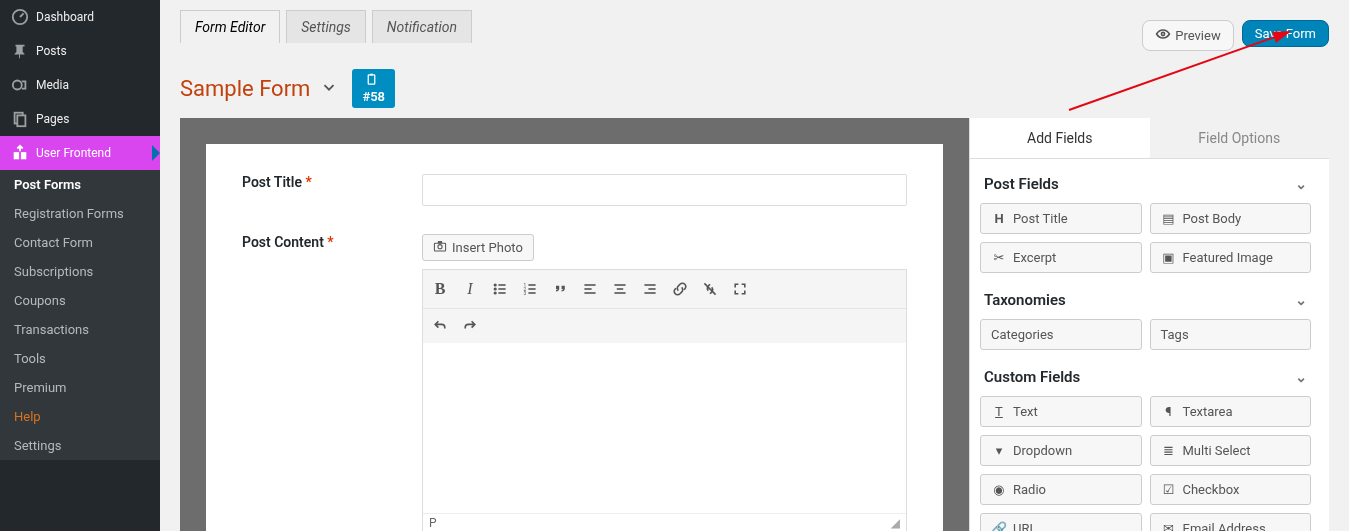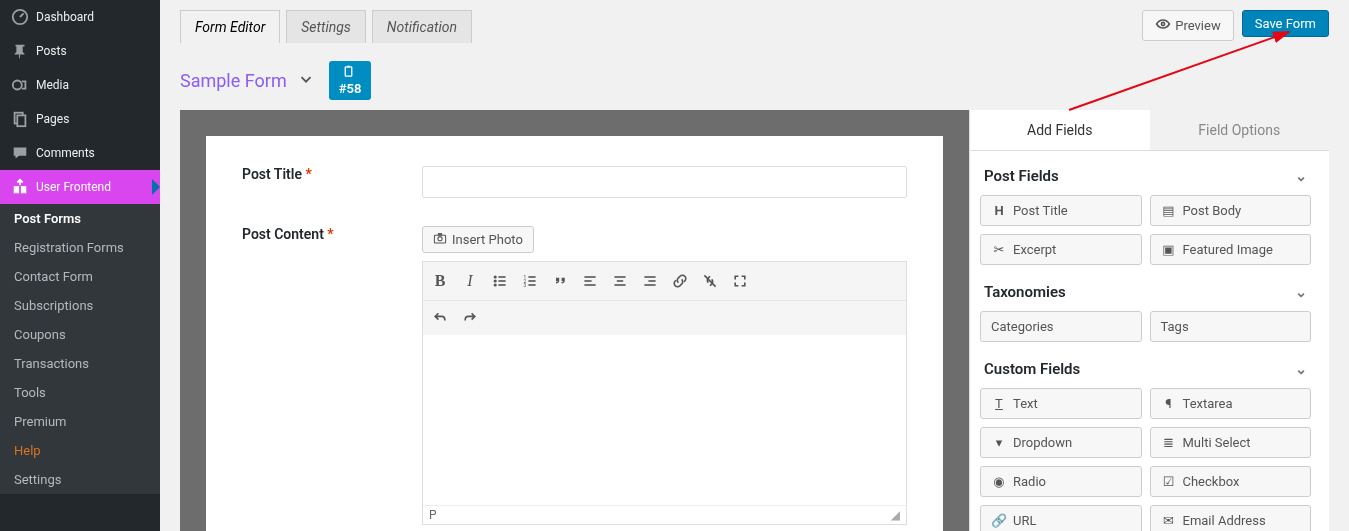--- a/index.html
+++ b/index.html
@@ -74,30 +74,30 @@
     border-bottom: none;
     margin-right: 6px;
     color: #555;
     font-size: 14px;
     cursor: pointer;
   }
   .nav-tab.active { background: #f1f1f1; color: #000; }
   .top-spacer { flex: 1; }
   .btn {
     display: inline-flex; align-items: center;
-    padding: 5px 12px; border-radius: 3px; font-size: 13px;
-    cursor: pointer; border: 1px solid;
+    padding: 5px 12px; border-radius: 8px; font-size: 13px;
+    cursor: pointer; border: 1px solid; margin-top: 10px;
   }
   .btn-secondary { background: #f7f7f7; border-color: #ccc; color: #555; margin-right: 8px; }
   .btn-primary   { background: #0085ba; border-color: #006799; color: #fff; }
   .btn .ico { margin-right: 4px; font-size: 14px; }
 
   
   .title-row { display: flex; align-items: center; margin: 18px 0 10px 0; }
-  .page-title { font-size: 18px; font-weight: 400; color: #8b5cf6; margin-right: 10px; }
+  .page-title { font-size: 22px; font-weight: 400; color: #c2410c; margin-right: 10px; }
   .chev { font-size: 18px; color: #555; margin-right: 14px; cursor: pointer; }
   .id-badge {
     display: inline-flex; align-items: center;
     background: #008ec2; color: #fff;
     padding: 4px 10px; border-radius: 3px; font-size: 13px; font-weight: 600;
     cursor: pointer;
     flex-direction: column;
   }
   .id-badge .ico { margin-right: 4px; }
 
@@ -245,28 +245,20 @@
     <span class="lbl">Media</span>
   </div>
   <div class="menu-item">
     <span class="ico">
       <svg width="18" height="18" viewBox="0 0 20 20" fill="currentColor">
           <rect x="4" y="3" width="9" height="12" fill="none" stroke="currentColor" stroke-width="2"></rect>
           <rect x="7" y="6" width="9" height="12" fill="#23282d" stroke="currentColor" stroke-width="2"></rect>
         </svg>
     </span>
     <span class="lbl">Pages</span>
-  </div>
-  <div class="menu-item">
-    <span class="ico">
-      <svg width="18" height="18" viewBox="0 0 20 20" fill="currentColor">
-          <path d="M3 4h14v9H9l-4 3v-3H3z"></path>
-        </svg>
-    </span>
-    <span class="lbl">Comments</span>
   </div>
   <div class="menu-item current">
     <span class="ico">
       <svg width="18" height="18" viewBox="0 0 20 20" fill="currentColor">
           <rect x="3" y="9" width="6" height="8"></rect>
           <rect x="11" y="9" width="6" height="8"></rect>
           <path d="M10 2v6M7 5l3-3 3 3" fill="none" stroke="currentColor" stroke-width="2"></path>
         </svg>
     </span>
     <span class="lbl">User Frontend</span>

